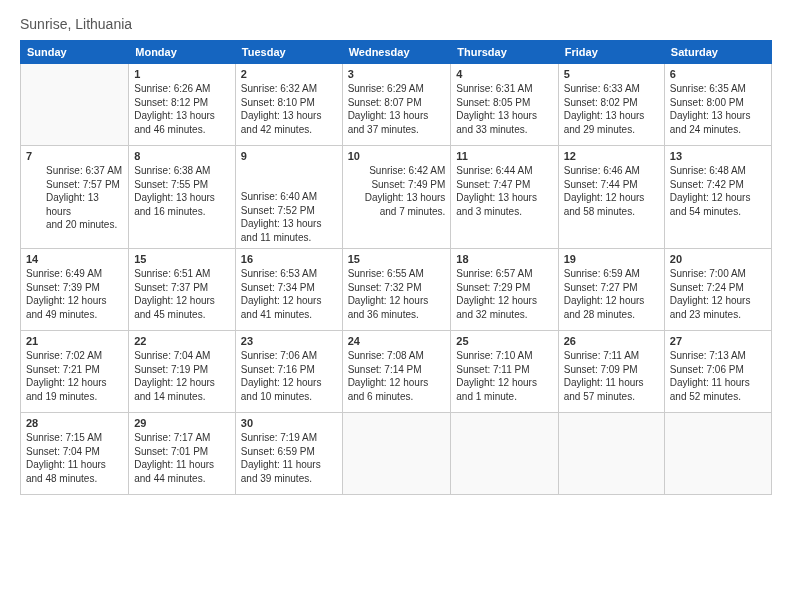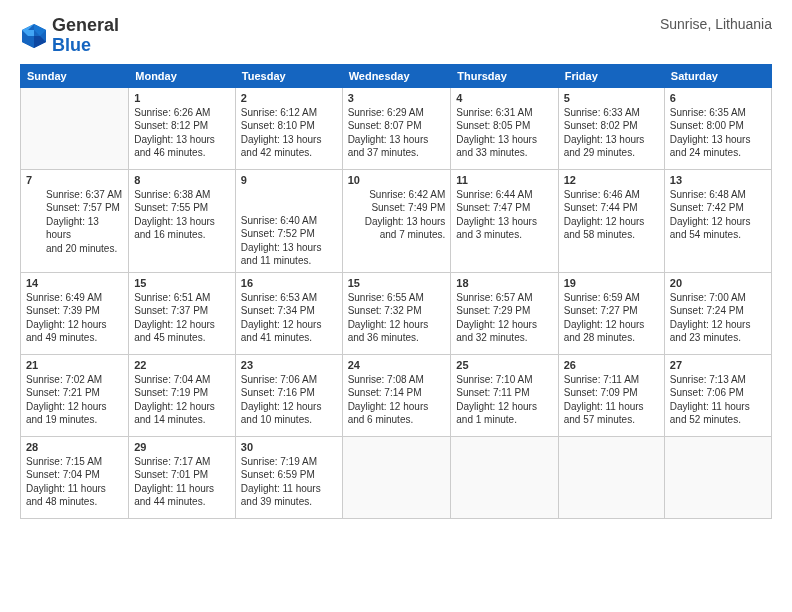--- a/index.html
+++ b/index.html
@@ -87,33 +87,20 @@
     .empty-cell {
       background: #f9f9f9;
     }
     tr:nth-child(even) td { background: #fff; }
   </style>
 </head>
 <body>
 
 <div class="page">
   <div class="header">
-    <div class="logo">
-      <svg class="logo-icon" viewBox="0 0 28 28">
-        <polygon points="14,2 26,8 26,20 14,26 2,20 2,8" fill="#1565c0"></polygon>
-        <polygon points="14,2 26,8 20,14 14,8" fill="#1976d2"></polygon>
-        <polygon points="14,14 20,14 26,20 14,26" fill="#0d47a1"></polygon>
-        <polygon points="14,14 8,14 2,20 14,26" fill="#1565c0"></polygon>
-        <polygon points="14,2 8,8 14,8 14,14 8,14 2,8" fill="#42a5f5"></polygon>
-      </svg>
-      <div class="logo-text">
-        <div class="logo-general">General</div>
-        <div class="logo-blue">Blue</div>
-      </div>
-    </div>
     <div class="title-block">
       <div class="location">Sunrise, Lithuania</div>
     </div>
   </div>
 
   <table class="calendar">
     <thead>
       <tr>
       <th>Sunday</th>
           <th>Monday</th>
@@ -129,21 +116,21 @@
           <td class="empty-cell"></td>
           <td>
             <span class="day-number">1</span>
             <div class="day-info" style="white-space: pre-line;">Sunrise: 6:26 AM
 Sunset: 8:12 PM
 Daylight: 13 hours
 and 46 minutes.</div>
           </td>
           <td>
             <span class="day-number">2</span>
-            <div class="day-info" style="white-space: pre-line;">Sunrise: 6:12 AM
+            <div class="day-info" style="white-space: pre-line;">Sunrise: 6:32 AM
 Sunset: 8:10 PM
 Daylight: 13 hours
 and 42 minutes.</div>
           </td>
           <td>
             <span class="day-number">3</span>
             <div class="day-info" style="white-space: pre-line;">Sunrise: 6:29 AM
 Sunset: 8:07 PM
 Daylight: 13 hours
 and 37 minutes.</div>

